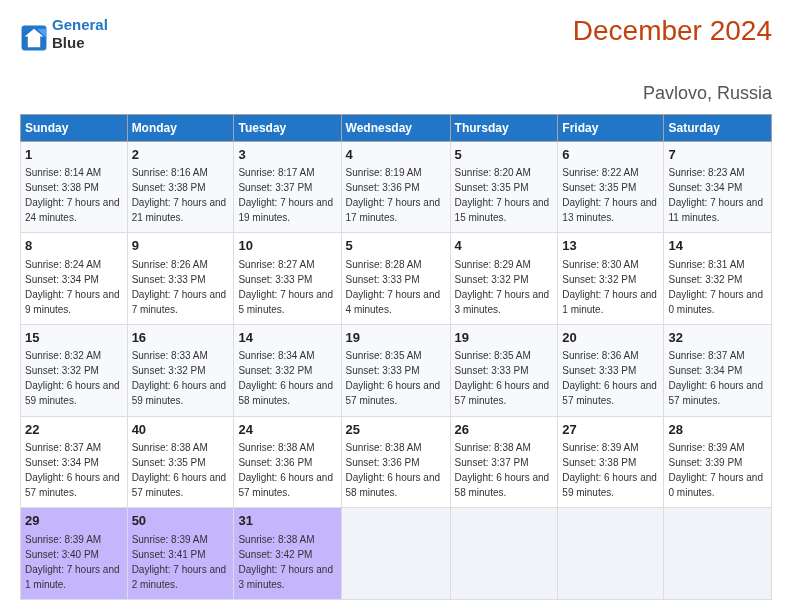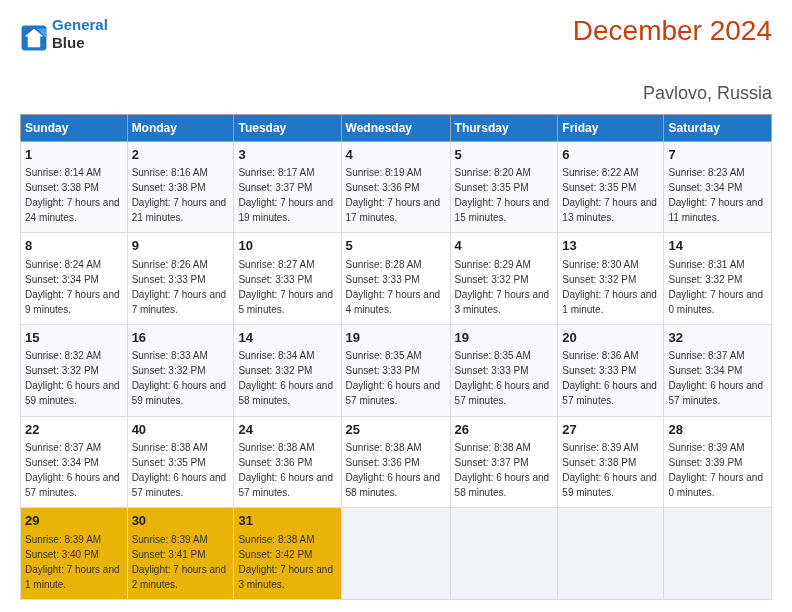--- a/index.html
+++ b/index.html
@@ -76,21 +76,21 @@
       padding: 4px 4px;
       border: 1px solid #ddd;
       background: #fff;
       line-height: 1.4;
       width: 113px;
     }
     tbody tr:nth-child(odd) td {
       background: #f7f9fc;
     }
     tbody tr:last-child td {
-      background: #eab308;
+      background: #c4b5fd;
     }
     .day-num {
       font-size: 13px;
       font-weight: bold;
       color: #222;
       display: block;
       margin-bottom: 1px;
     }
     .day-info {
       font-size: 10px;
@@ -255,21 +255,21 @@
             <span class="day-num">28</span>
             <div class="day-info">Sunrise: 8:39 AM<br>Sunset: 3:39 PM<br>Daylight: 7 hours and 0 minutes.</div>
           </td>
         </tr>
         <tr>
           <td>
             <span class="day-num">29</span>
             <div class="day-info">Sunrise: 8:39 AM<br>Sunset: 3:40 PM<br>Daylight: 7 hours and 1 minute.</div>
           </td>
           <td>
-            <span class="day-num">30</span>
+            <span class="day-num">50</span>
             <div class="day-info">Sunrise: 8:39 AM<br>Sunset: 3:41 PM<br>Daylight: 7 hours and 2 minutes.</div>
           </td>
           <td>
             <span class="day-num">31</span>
             <div class="day-info">Sunrise: 8:38 AM<br>Sunset: 3:42 PM<br>Daylight: 7 hours and 3 minutes.</div>
           </td>
           <td class="empty-cell"></td>
           <td class="empty-cell"></td>
           <td class="empty-cell"></td>
           <td class="empty-cell"></td>

